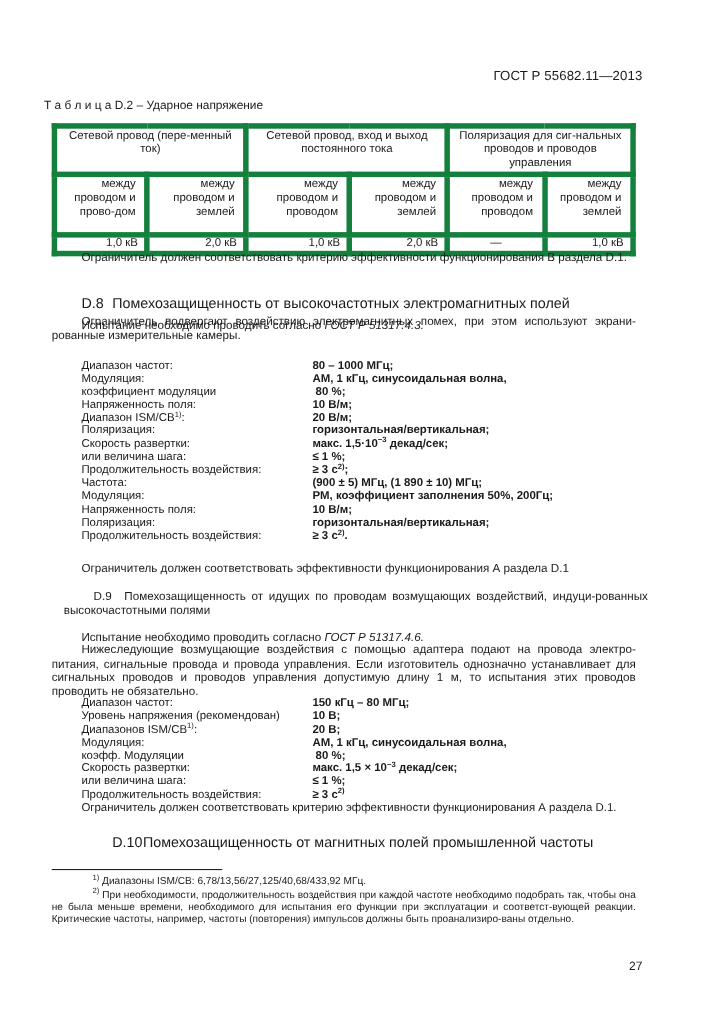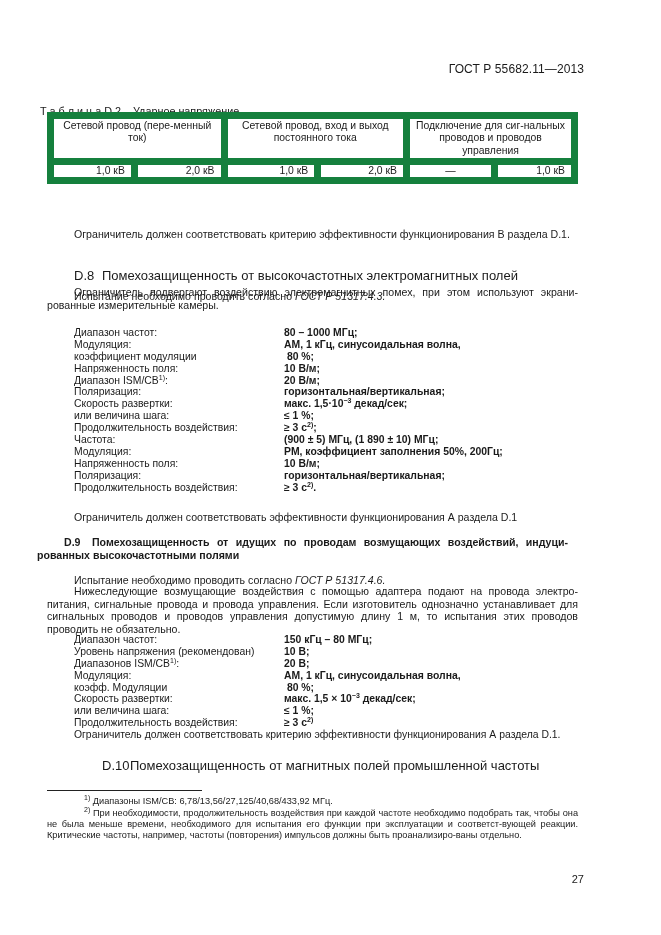--- a/index.html
+++ b/index.html
@@ -1,32 +1,32 @@
 <!DOCTYPE html>
 <html><head>
 <meta charset="utf-8">
 <style>
   html, body { margin:0; padding:0; background:#ffffff; }
   body { width:661px; height:935px; position:relative; overflow:hidden;
          font-family:"Liberation Sans", sans-serif; color:#1a1a1a; font-size:10.6px; }
   .abs { position:absolute; }
   .hdr { right:77px; top:62px; font-weight:normal; font-size:12px; letter-spacing:0.1px; }
-  .caption { left:40px; top:90px; font-size:10.8px;margin-top:15px; }
+  .caption { left:40px; top:90px; font-size:10.8px; }
   table.t { position:absolute; left:47px; top:112px; width:531px; border-collapse:collapse;
             border:2px solid #111; font-size:10.4px; line-height:12.4px; }
-  table.t td { border:7px solid #15803d; padding:1px 4px; vertical-align:top; text-align:center; }
+  table.t td { border:5px solid #15803d; padding:1px 4px; vertical-align:top; text-align:center; }
   table.t tr.h1 td { height:36px; }
   table.t tr.h2 td { height:48px; text-align:right; padding-right:8px; }
   table.t tr.vals td { border-top:2px solid #f97316; text-align:right; padding:0 6px; height:12px; line-height:12px; }
   table.t tr.vals td.center { text-align:center; }
   .p { left:47px; width:531px; line-height:12.6px; text-align:justify; }
   .ind { text-indent:27px; }
   .sec { left:74px; font-weight:normal; font-size:13px; }
   .sec .num { display:inline-block; width:28px; }
-  .sec2 { left:37px; width:531px; font-weight:bold; line-height:13px; text-indent:27px; text-align:justify; }
+  .sec2 { left:58px; width:531px; font-weight:normal; line-height:13px; text-indent:27px; text-align:justify; }
   .param { position:absolute; left:74px; font-size:10.4px; line-height:11.9px; }
   .param .k { position:absolute; left:0; white-space:nowrap; }
   .param .v { position:absolute; left:210px; white-space:nowrap;font-weight:bold; }
   .row { position:relative; height:11.9px; }
   sup { font-size:7px; vertical-align:4px; line-height:0; }
   .fnline { left:47px; top:790px; width:155px; border-top:1px solid #222; }
   .fn { left:47px; width:531px; font-size:9.2px; line-height:11px; text-align:justify; }
   .pagenum { right:77px; top:873px; font-size:11px; }
   i { font-style:italic; }
 </style>
@@ -43,21 +43,29 @@
       <col style="width:91px">
       <col style="width:95px">
     <col style="width:90px">
       <col style="width:89px">
       <col style="width:81px">
   </colgroup>
   <tbody>
       <tr class="h1">
     <td colspan="2">Сетевой провод (пере-менный ток)</td>
     <td colspan="2">Сетевой провод, вход и выход постоянного тока</td>
-    <td colspan="2">Подключение для сиг-нальных проводов и проводов управления</td>
+    <td colspan="2">Поляризация для сиг-нальных проводов и проводов управления</td>
+  </tr>
+  <tr class="h2">
+    <td>между проводом и прово-дом</td>
+    <td>между проводом и землей</td>
+    <td>между проводом и проводом</td>
+    <td>между проводом и землей</td>
+    <td>между проводом и проводом</td>
+    <td>между проводом и землей</td>
   </tr>
   <tr class="vals">
     <td>1,0 кВ</td>
     <td>2,0 кВ</td>
     <td>1,0 кВ</td>
     <td>2,0 кВ</td>
     <td class="center">—</td>
     <td>1,0 кВ</td>
   </tr>
 </tbody>

